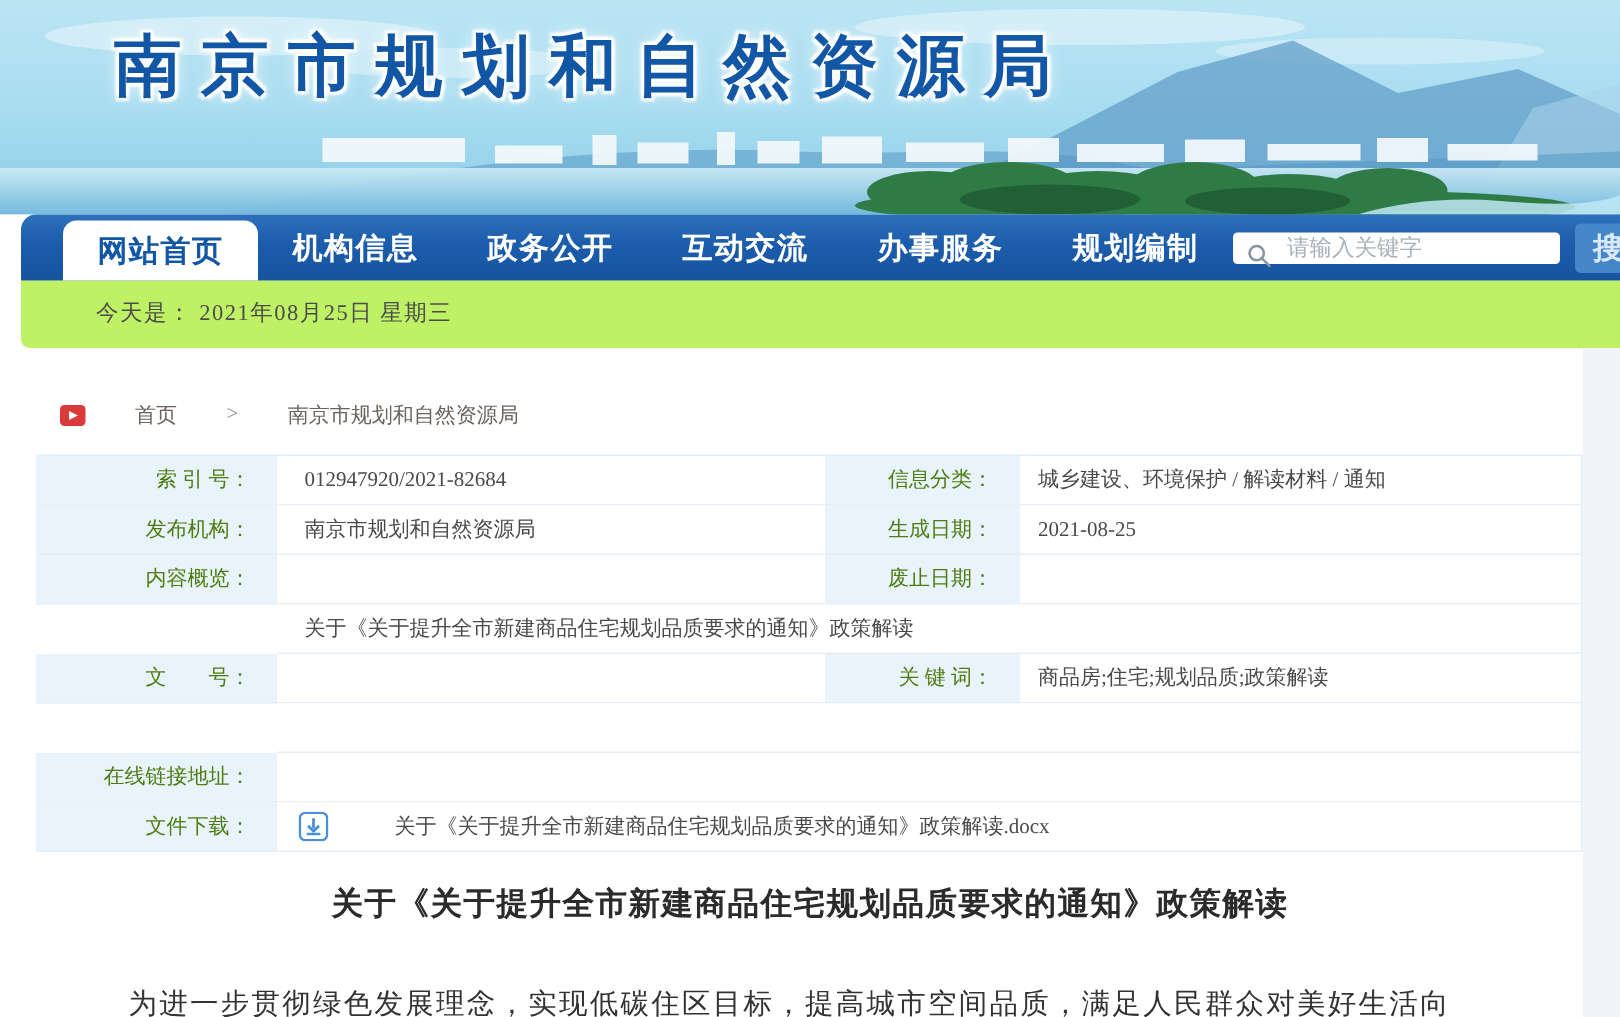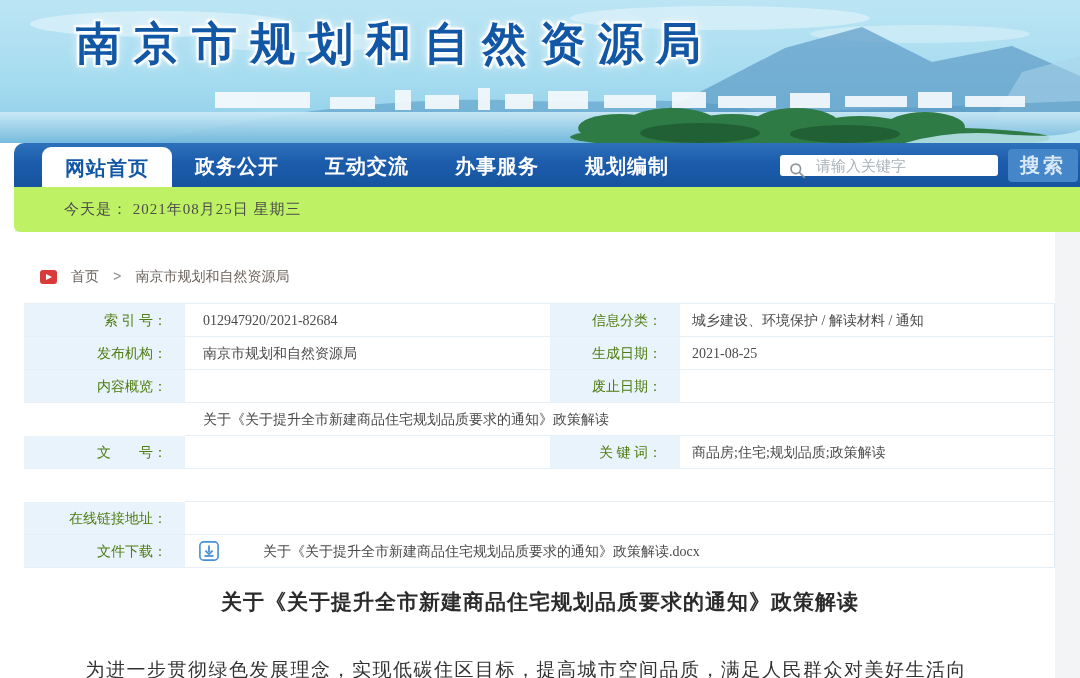--- a/index.html
+++ b/index.html
@@ -39,21 +39,21 @@
   .datebar { margin-left:14px; height:45px; background:#bef264; line-height:45px;
     padding-left:50px; color:#4c4c4c; font-size:15px; letter-spacing:1px;
     font-family:"Liberation Serif","DejaVu Serif",serif;
     box-shadow:0 2px 3px rgba(0,0,0,0.06); border-bottom-left-radius:6px; }
 
   
   .content { padding-top:32px; min-height:446px;
     background:linear-gradient(90deg,#ffffff 0,#ffffff 1055px,#f3f4f5 1055px,#f3f4f5 100%); }
 
   .breadcrumb { margin-left:40px; display:flex; align-items:center; font-size:14px;
-    color:#6b635c; height:26px; font-family:Liberation Mono, monospace; }
+    color:#6b635c; height:26px; font-family:Liberation Serif, serif;gap:19px; }
   .bc-icon { width:17px; height:14px; background:#d93a3a; border-radius:3px;
     position:relative; margin-right:14px; }
   .bc-icon::after { content:""; position:absolute; left:6px; top:3.5px; width:0; height:0;
     border-left:6px solid #ffffff; border-top:3.5px solid transparent; border-bottom:3.5px solid transparent; }
   .breadcrumb a { color:#6b635c; text-decoration:none; cursor:pointer; }
   .bc-sep { margin:0 14px; color:#8a8a8a; }
 
   
   .info-table { margin:13px 0 0 24px; width:1031px; display:grid;
     grid-template-columns:161px 365px 130px 1fr;
@@ -134,20 +134,21 @@
           <ellipse cx="845" cy="134" rx="55" ry="9"></ellipse>
       </g>
       <path d="M905,143 q45,-13 95,-9 q60,5 80,-4 l0,13 z" fill="#bfe9f4" opacity="0.85"></path>
     </svg>
     <h1 class="banner-title">南京市规划和自然资源局</h1>
   </header>
 
   <nav class="navbar">
     <div class="nav-tabs">
       <a class="tab active">网站首页</a>
+      <a class="tab">机构信息</a>
       <a class="tab">政务公开</a>
       <a class="tab">互动交流</a>
       <a class="tab">办事服务</a>
       <a class="tab">规划编制</a>
     </div>
     <div class="search-area">
       <div class="search-box">
         <svg class="search-icon" viewBox="0 0 20 20">
           <circle cx="8" cy="8" r="5.6" fill="none" stroke="#8a959e" stroke-width="2"></circle>
           <line x1="12.5" y1="12.5" x2="18" y2="18" stroke="#8a959e" stroke-width="2" stroke-linecap="round"></line>

